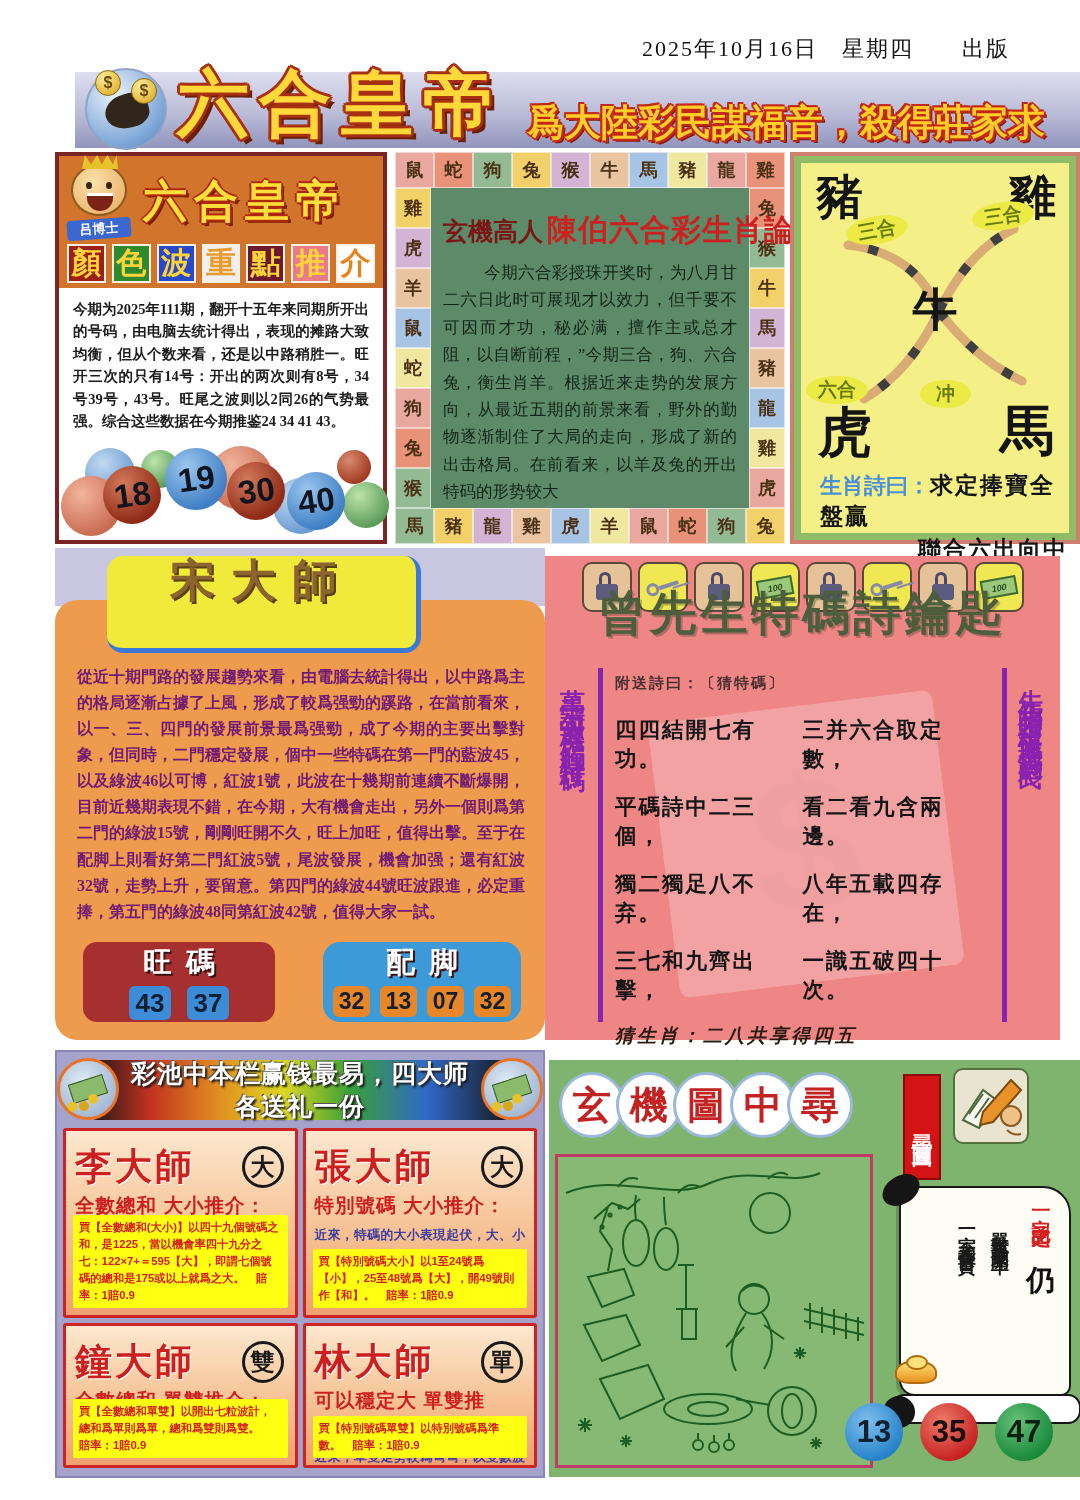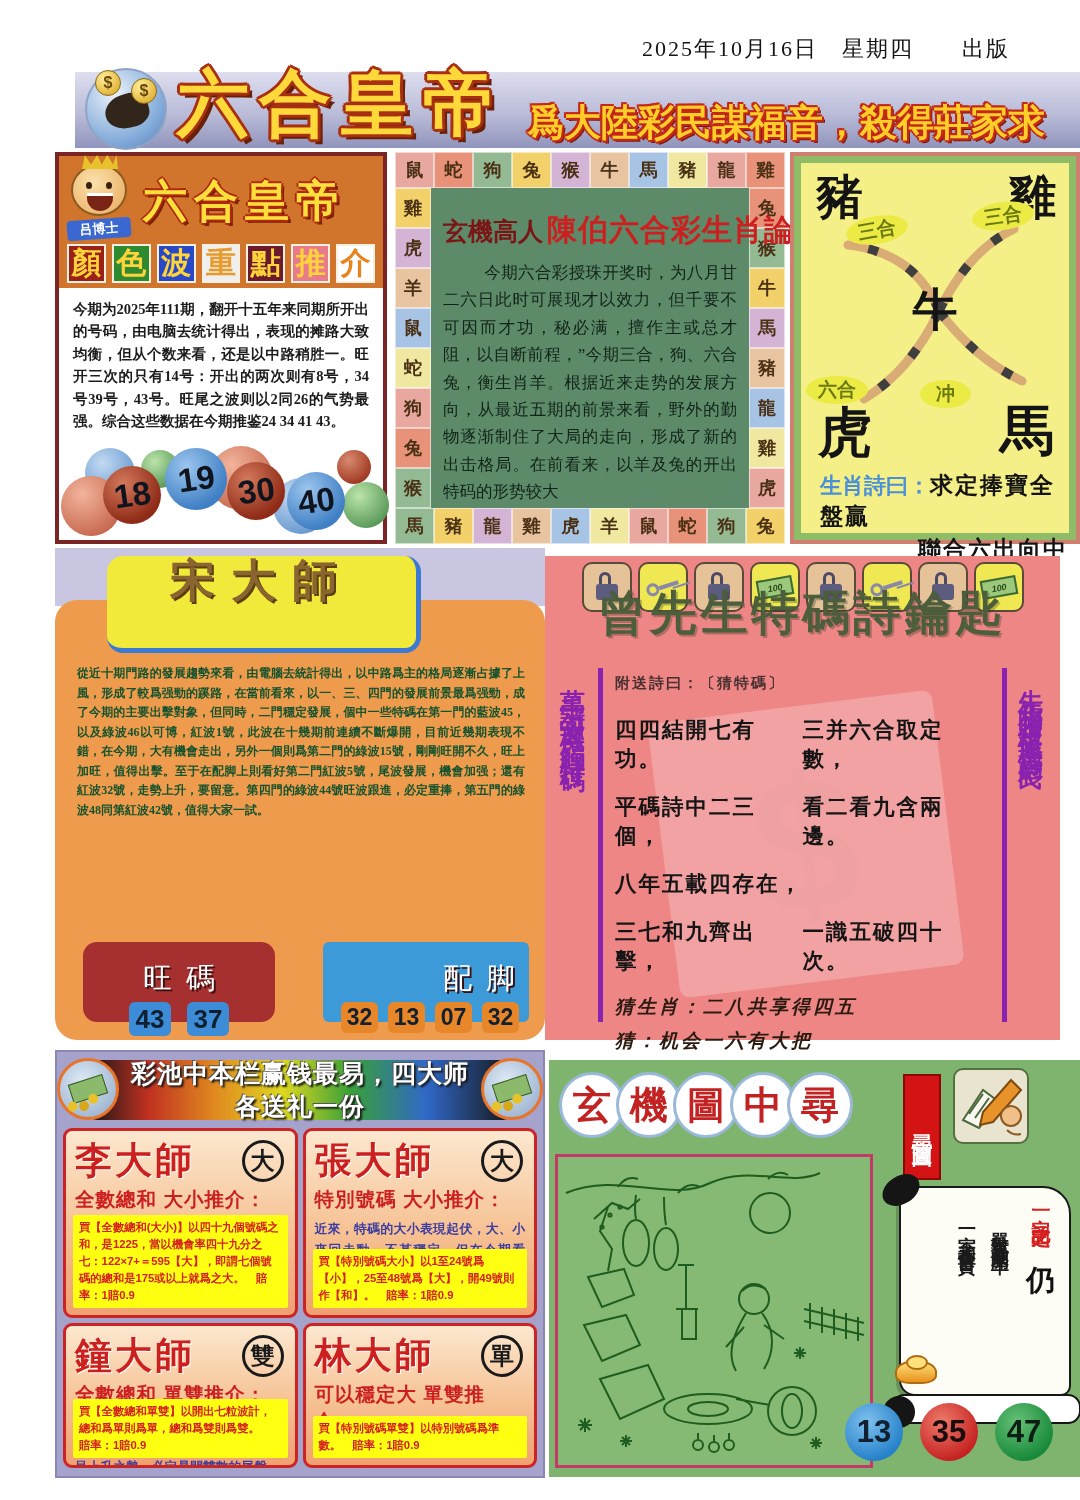--- a/index.html
+++ b/index.html
@@ -73,24 +73,24 @@
   .zp-label{color:#4a90d8;font-size:22px;font-weight:bold;}
   .zp-line{font-family:"Liberation Serif",serif;font-size:23px;font-weight:bold;color:#141414;letter-spacing:2px;}
   .zpoem .row2{padding-left:98px;margin-top:2px;}
 
   
   .song-backdrop{position:absolute;left:55px;top:548px;width:490px;height:58px;background:#c9c6e2;}
   .panel-song{position:absolute;left:55px;top:600px;width:490px;height:440px;background:#ef9b4d;border-radius:22px;}
   .song-titleblock{position:absolute;left:52px;top:-44px;width:314px;height:97px;background:#f2ea3a;border-radius:16px;border-right:5px solid #3a7ad4;border-bottom:5px solid #3a7ad4;text-align:center;box-sizing:border-box;}
   .song-name{font-size:45px;font-weight:bold;color:#8a6530;letter-spacing:16px;line-height:1.05;margin-top:1px;text-shadow:2px 2px 0 #5a4010;}
   .song-sub{font-size:32px;font-weight:bold;color:#17917d;letter-spacing:3px;line-height:1.05;text-shadow:1px 1px 0 #0a4a3a;}
-  .song-body{position:absolute;left:22px;right:20px;top:64px;font-size:12px;line-height:1.63;color:#14532d;font-weight:600;text-align:justify;font-family:"Liberation Serif",serif;}
+  .song-body{position:absolute;left:22px;right:20px;top:64px;font-size:16px;line-height:1.63;color:#701a75;font-weight:600;text-align:justify;font-family:"Liberation Serif",serif;}
   .song-hot{position:absolute;left:28px;bottom:18px;width:192px;height:80px;background:#a63030;border-radius:14px;text-align:center;}
-  .song-pair{position:absolute;left:268px;bottom:18px;width:198px;height:80px;background:#3d9ad8;border-radius:6px;text-align:right;padding-left:8px;}
-  .song-boxlabel{color:#fff;font-size:29px;font-weight:normal;letter-spacing:14px;text-shadow:2px 2px 0 #3a1010;margin-top:17px;text-indent:14px;}
+  .song-pair{position:absolute;left:268px;bottom:18px;width:198px;height:80px;background:#3d9ad8;border-radius:17px;text-align:center;}
+  .song-boxlabel{color:#fff;font-size:29px;font-weight:bold;letter-spacing:14px;text-shadow:2px 2px 0 #3a1010;margin-top:1px;text-indent:14px;}
   .song-nums{display:flex;justify-content:center;gap:16px;margin-top:3px;}
   .song-pair .song-nums{gap:10px;}
   .hnum{width:42px;height:34px;background:#3c8cd8;border-radius:6px;display:flex;align-items:center;justify-content:center;font-size:26px;font-weight:bold;color:#102030;}
   .pnum{width:37px;height:31px;background:#e8862a;border-radius:6px;display:flex;align-items:center;justify-content:center;font-size:23px;font-weight:bold;color:#14202e;}
 
   
   .panel-zeng{position:absolute;left:545px;top:556px;width:515px;height:484px;background:#ee8686;}
   .zeng-tiles{position:absolute;top:6px;left:50%;transform:translateX(-50%);display:flex;gap:6px;}
   .ztile2{width:50px;height:50px;border-radius:10px;border:2px solid #5a4a3a;box-sizing:border-box;display:flex;align-items:center;justify-content:center;}
   .ztile2.tan{background:#e6c298;} .ztile2.yel{background:#f0e852;}
@@ -116,21 +116,21 @@
 
   
   .masters-group{position:absolute;left:55px;top:1050px;width:490px;height:428px;background:#a5a2cc;border:2px solid #8986b8;box-sizing:border-box;}
   .mbanner{position:absolute;left:4px;top:6px;right:4px;height:64px;}
   .mb-bar{position:absolute;left:28px;right:28px;top:2px;bottom:2px;background:linear-gradient(90deg,#161616 0%,#c03020 14%,#e08a20 30%,#ddd820 46%,#38a038 62%,#3068c8 80%,#161616 100%);border-radius:8px;display:flex;align-items:center;justify-content:center;font-size:25px;font-weight:bold;color:#fff;letter-spacing:1px;padding:0 36px;text-align:center;box-sizing:border-box;text-shadow:2px 2px 2px #1a1a1a,-1px -1px 0 #555;}
   .mb-coin{position:absolute;top:0;width:62px;height:62px;border-radius:50%;background:radial-gradient(circle at 40% 35%,#dde9f5,#8fa7c8);border:3px solid #e8742a;z-index:2;display:flex;align-items:center;justify-content:center;box-sizing:border-box;}
   .mb-coin.cl{left:-4px;} .mb-coin.cr{right:-4px;}
   .coin-notes{width:34px;height:18px;background:#8cba6c;border:1px solid #3a5a2a;transform:rotate(-18deg);position:relative;}
   .coin-notes::before{content:"";position:absolute;left:-8px;bottom:-8px;width:10px;height:10px;border-radius:50%;background:#e8c22a;box-shadow:11px 3px 0 #d8a818,22px -1px 0 #e8c22a;}
   .mgrid{position:absolute;left:6px;top:76px;right:6px;bottom:8px;display:grid;grid-template-columns:1fr 1fr;grid-template-rows:190px 1fr;gap:5px;}
-  .mbox{background:linear-gradient(180deg,#fce8cf 0%,#f6c193 55%,#f0a070 100%);border:3px solid #cc2424;border-radius:9px;padding:5px 9px;box-sizing:border-box;position:relative;overflow:hidden;}
+  .mbox{background:linear-gradient(180deg,#fce8cf 0%,#f6c193 55%,#f0a070 100%);border:3px solid #cc2424;border-radius:3px;padding:11px 9px;box-sizing:border-box;position:relative;overflow:hidden;}
   .mhead{display:flex;align-items:center;justify-content:space-between;padding-right:2px;}
   .mname{font-size:37px;font-weight:bold;color:#cc1f1f;letter-spacing:3px;text-shadow:1px 1px 0 #ffffff;}
   .mbadge{width:42px;height:42px;border:3px solid #1a1a1a;border-radius:50%;display:flex;align-items:center;justify-content:center;font-size:24px;font-weight:bold;color:#1a1a1a;box-sizing:border-box;flex:0 0 auto;}
   .msub{font-size:19.5px;font-weight:bold;color:#cc1f1f;letter-spacing:1px;}
   .mbody{margin-top:5px;font-size:12.8px;line-height:1.68;color:#3d3da0;font-weight:bold;text-align:justify;}
   .mtip{position:absolute;left:7px;right:7px;bottom:7px;background:#ffff12;color:#d42020;font-size:11.3px;font-weight:bold;line-height:1.5;padding:4px 6px;border-radius:2px;}
 
   
   .panel-mystery{position:absolute;left:549px;top:1060px;width:531px;height:417px;background:#7eb46e;}
   .mys-title{position:absolute;left:10px;top:12px;display:flex;}
@@ -367,20 +367,21 @@
       <div class="zeng-poem">
         <div class="prow">
           <span>四四結開七有功。</span>
           <span>三并六合取定數，</span>
         </div>
         <div class="prow">
           <span>平碼詩中二三個，</span>
           <span>看二看九含兩邊。</span>
         </div>
         <div class="prow">
+          <span>獨二獨足八不弃。</span>
           <span>八年五載四存在，</span>
         </div>
         <div class="prow">
           <span>三七和九齊出擊，</span>
           <span>一識五破四十次。</span>
         </div>
       </div>
       <div class="zeng-guess">猜生肖：二八共享得四五</div>
       <div class="zeng-guess">猜：机会一六有大把</div>
       <div class="zeng-tip">心水提供:43號，22號，17號</div>

